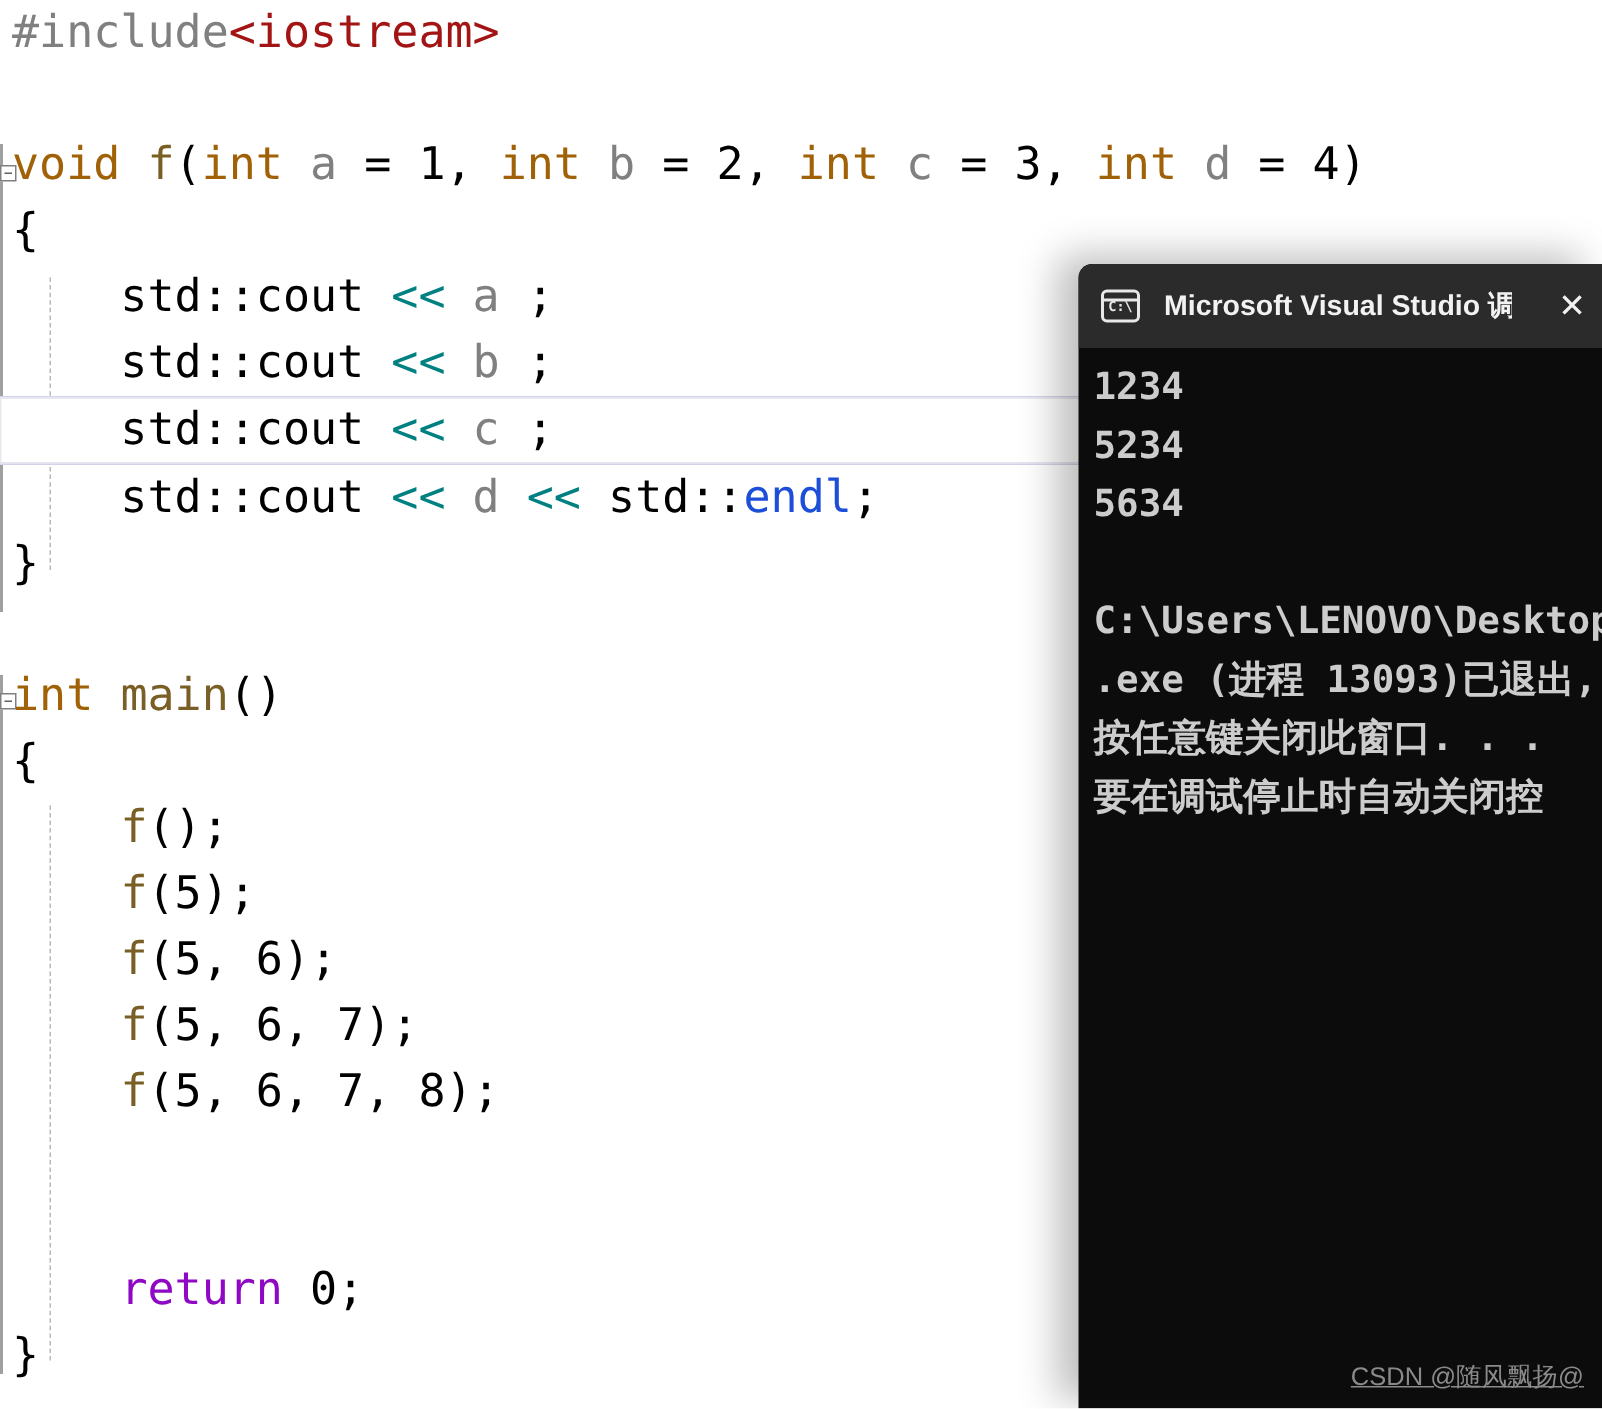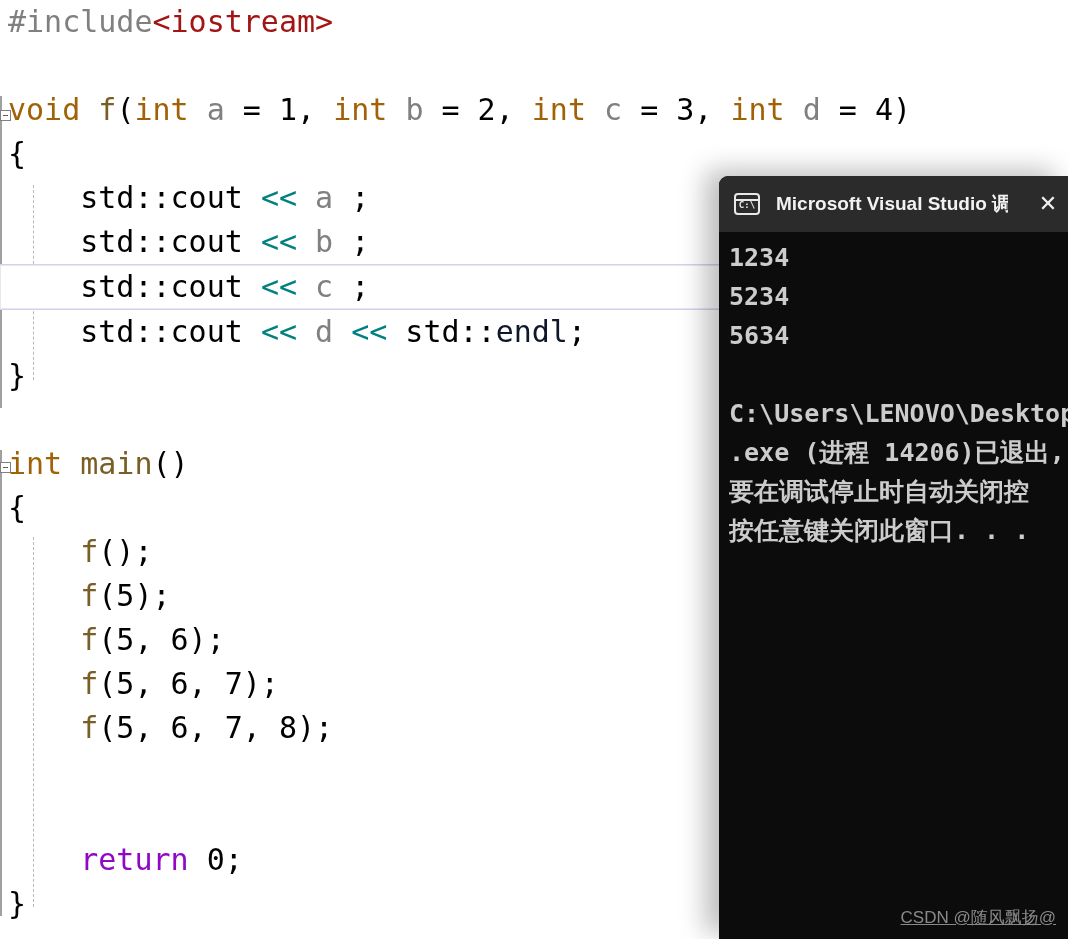--- a/index.html
+++ b/index.html
@@ -75,21 +75,21 @@
   }
 
   .tok-pre     { color: #808080; }           
   .tok-str     { color: #a31515; }           
   .tok-kw      { color: #a16207; }           
   .tok-kw2     { color: #8f08c4; }           
   .tok-fn      { color: #795e26; }           
   .tok-var     { color: #808080; }           
   .tok-op      { color: #008080; }           
   .tok-plain   { color: #000000; }
-  .tok-macro   { color: #0f172a; }           
+  .tok-macro   { color: #1d4ed8; }           
 
   
   #console {
     position: absolute;
     left: 719px;
     top: 176px;
     width: 349px;
     height: 763px;
     background: #0c0c0c;
     border-top-left-radius: 9px;
@@ -196,18 +196,18 @@
   <div id="console">
 
     <div id="console-titlebar">
       <span class="cmd-icon">
         <span>C:\</span>
       </span>
       <span id="console-title-text">Microsoft Visual Studio 调试控</span>
       <span id="console-close">✕</span>
     </div>
 
-    <div id="console-body"><span class="cline">1234</span><span class="cline">5234</span><span class="cline">5634</span><span class="cline">​</span><span class="cline">C:\Users\LENOVO\Desktop\</span><span class="cline">.exe (进程 14206)已退出,</span><span class="cline">要在调试停止时自动关闭控</span><span class="cline">按任意键关闭此窗口. . .</span></div>
+    <div id="console-body"><span class="cline">1234</span><span class="cline">5234</span><span class="cline">5634</span><span class="cline">​</span><span class="cline">C:\Users\LENOVO\Desktop\</span><span class="cline">.exe (进程 13093)已退出,</span><span class="cline">按任意键关闭此窗口. . .</span><span class="cline">要在调试停止时自动关闭控</span></div>
 
     <div id="watermark">CSDN @随风飘扬@</div>
   </div>
 
 </div>
 
 </body></html>

